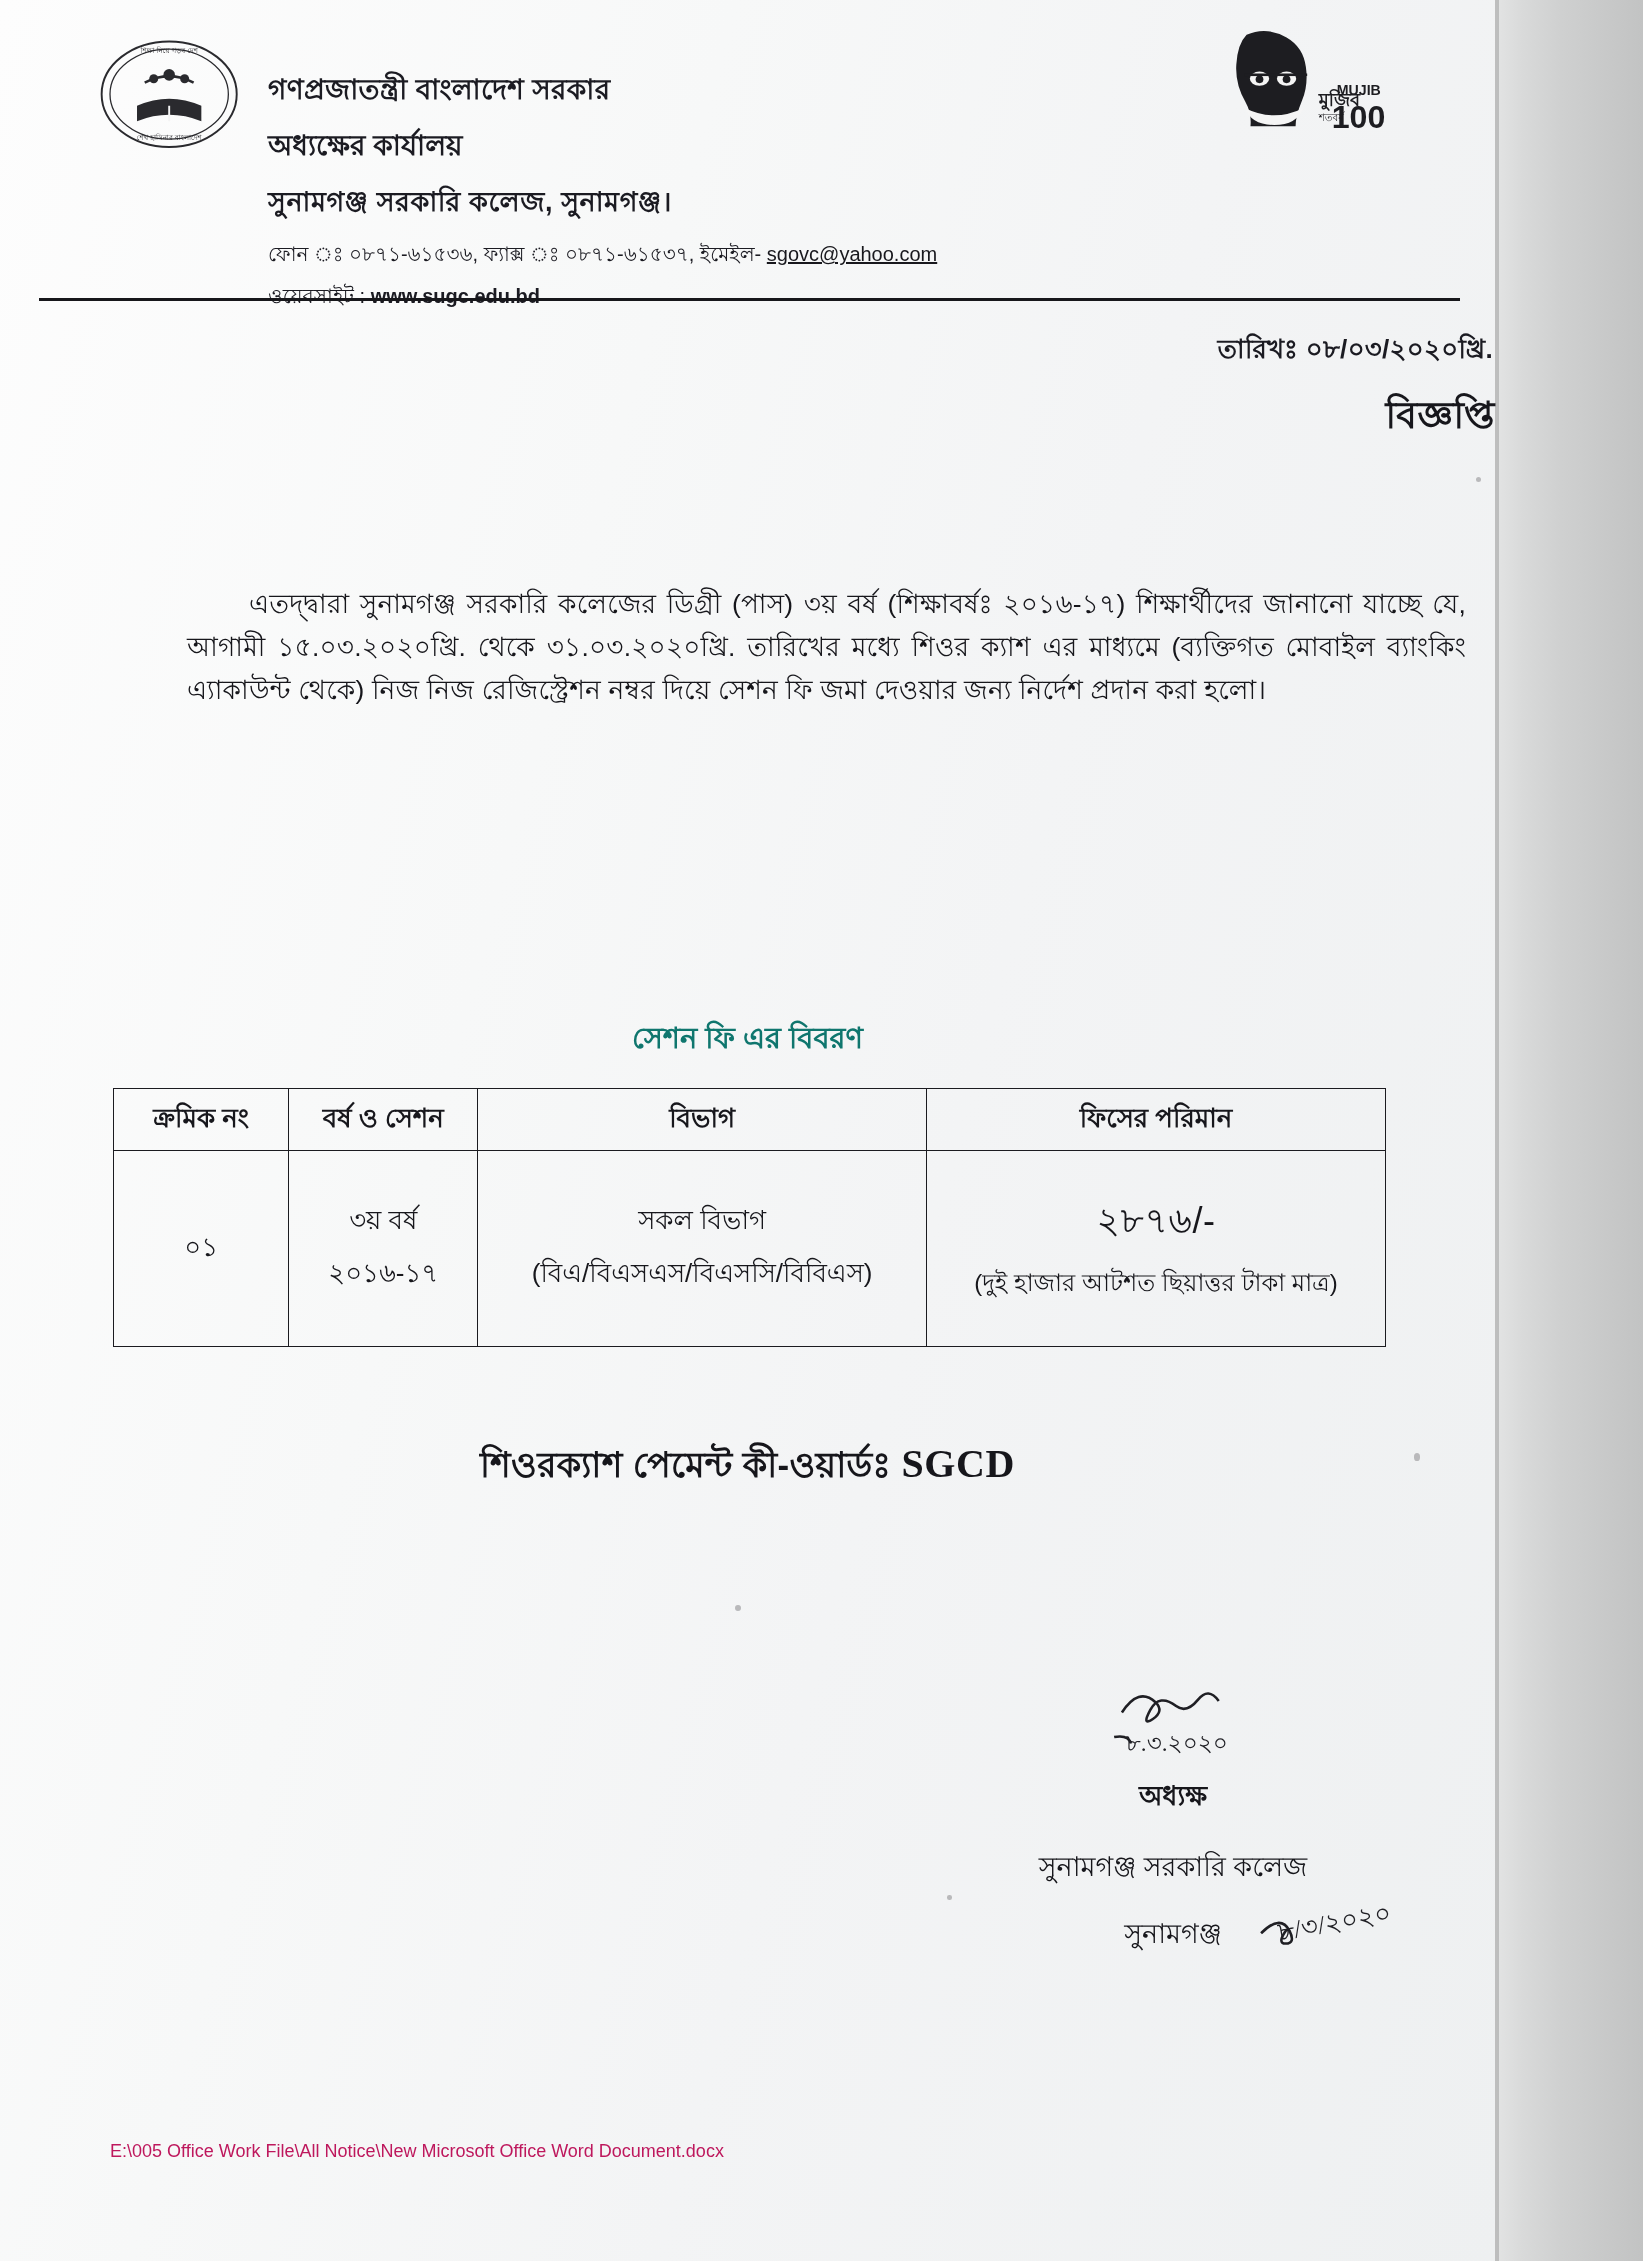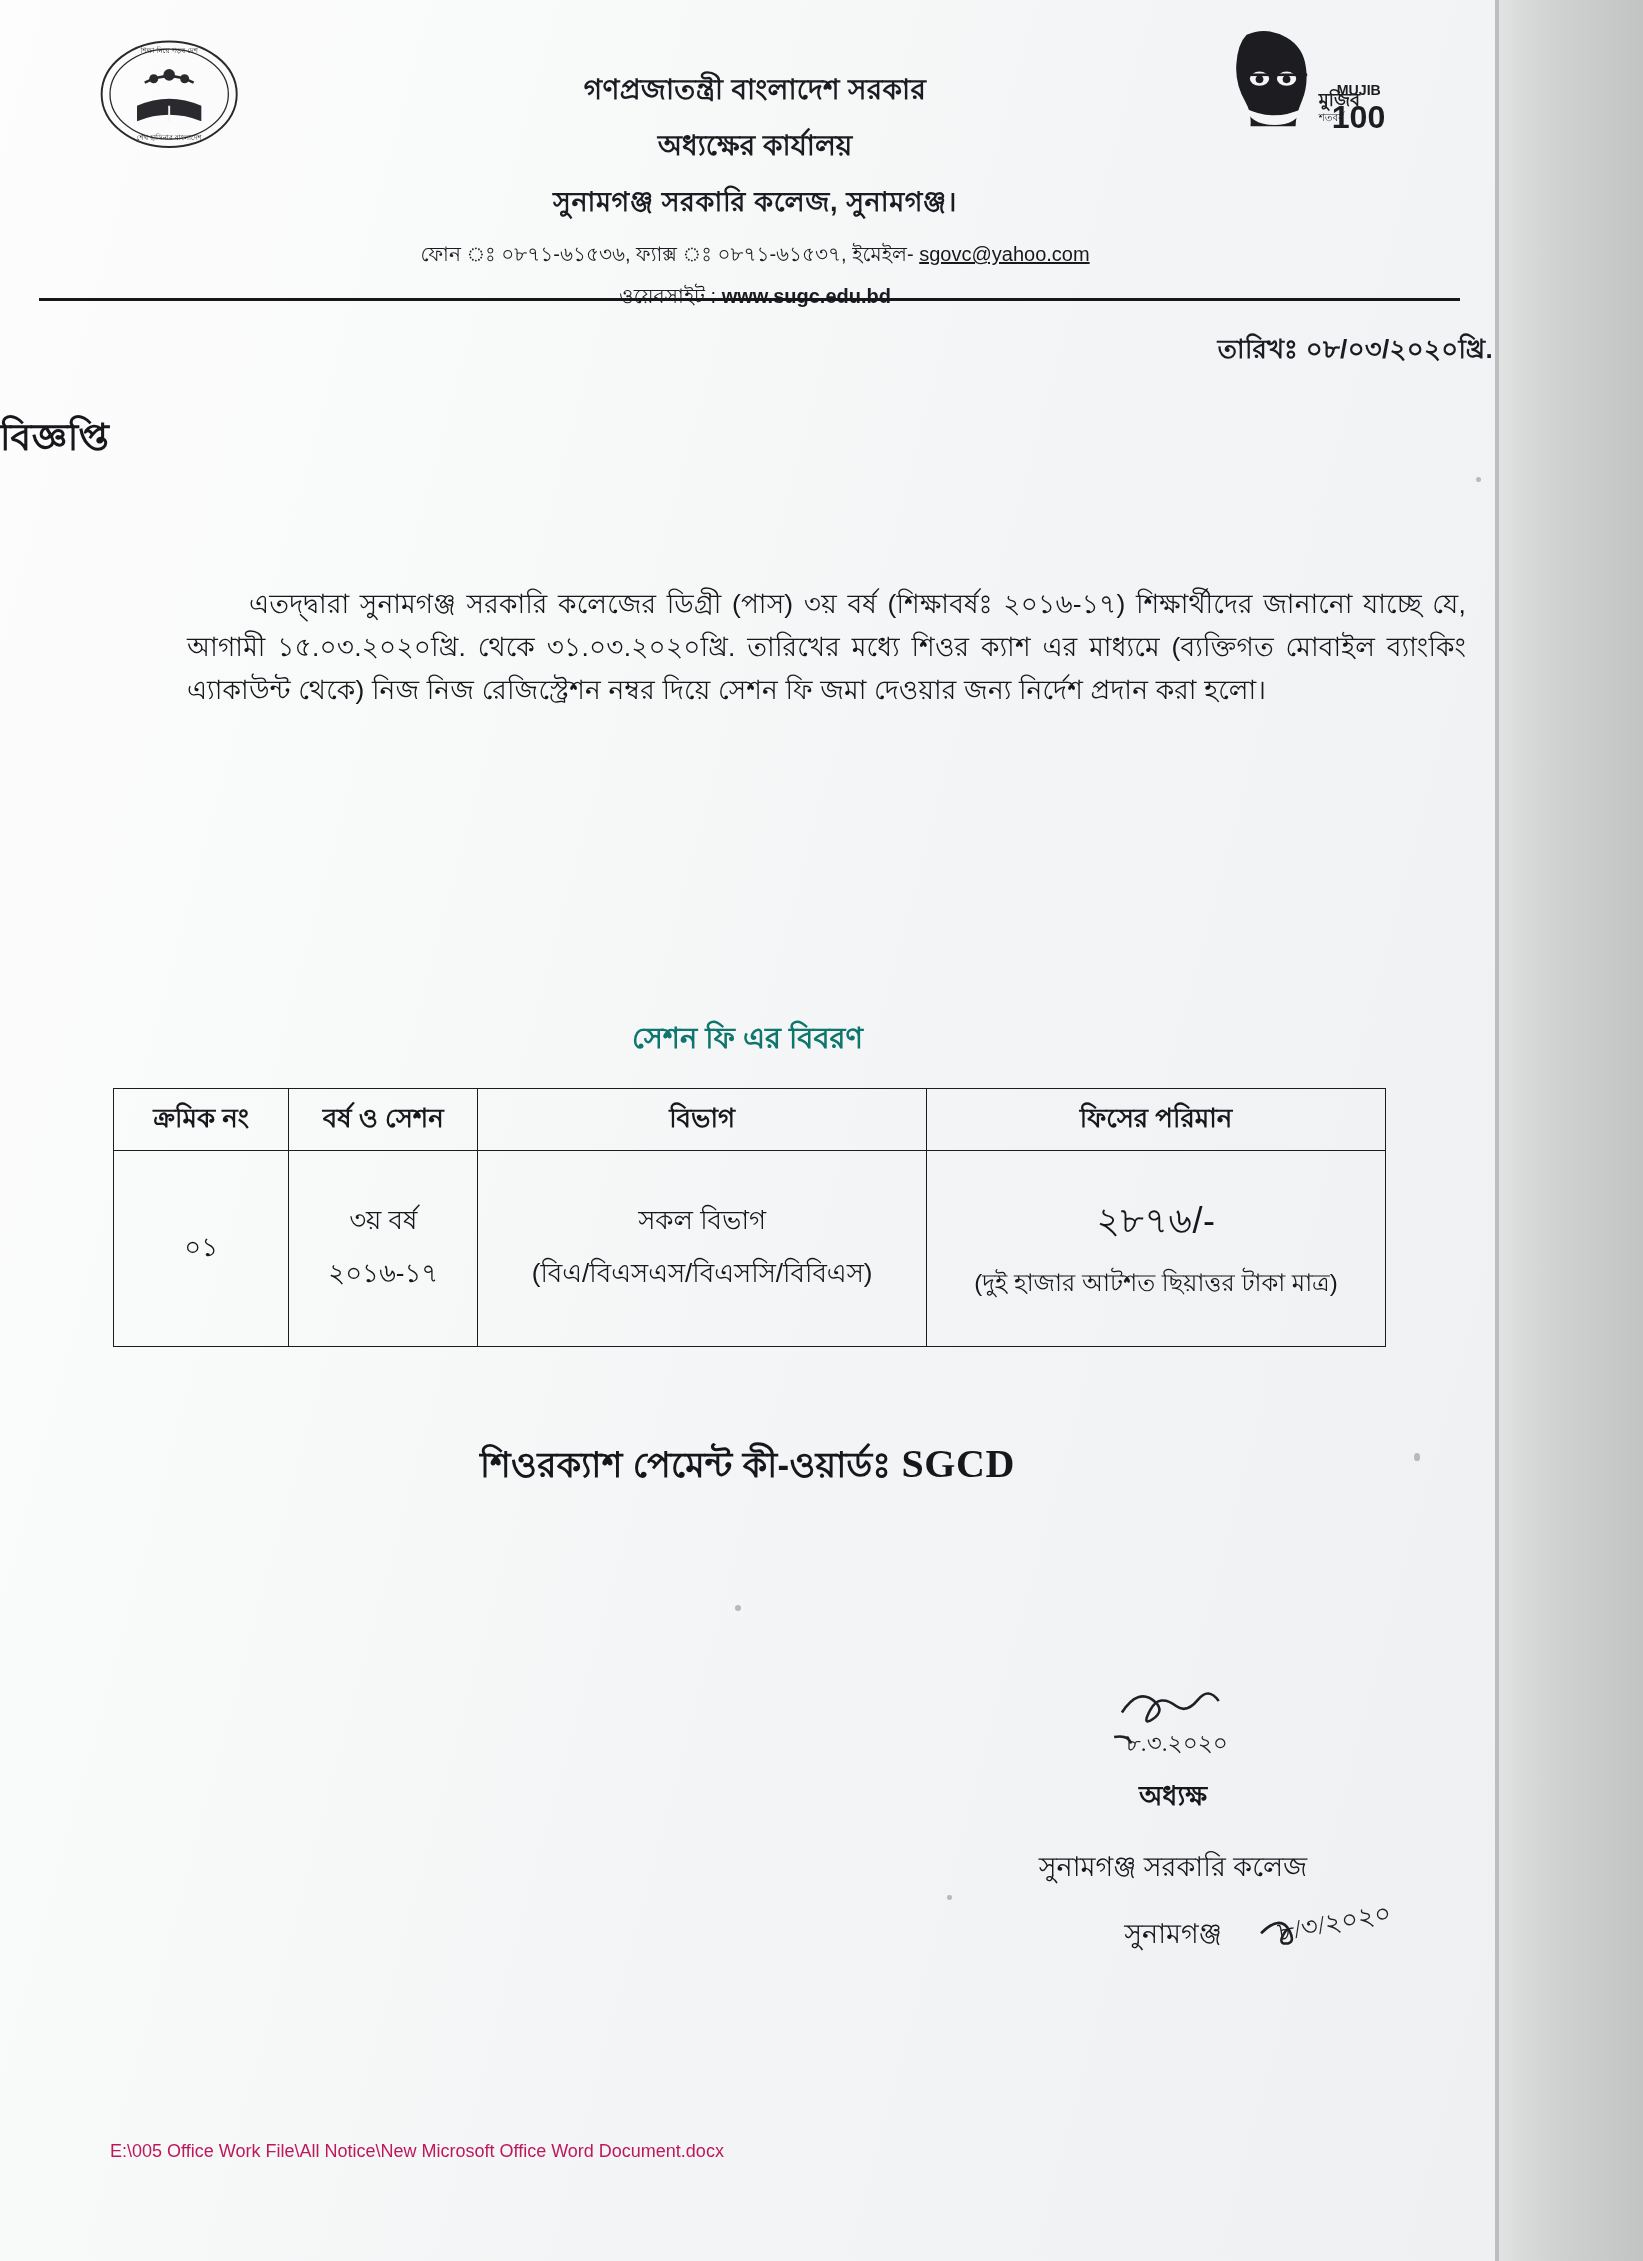--- a/index.html
+++ b/index.html
@@ -59,24 +59,24 @@
     position: absolute;
     right: 97px;
     top: 22.6px;
     width: 248px;
     height: 139px;
   }
   .mujib svg { display:block; }
 
   .head-center {
     position: absolute;
-    left: 278px;
+    left: 268px;
     top: 68px;
     width: 954px;
-    text-align: center;
+    text-align: left;
     color: #1b1b22;
   }
   .head-line1 {
     font-size: 28px;
     letter-spacing: 0.3px;
     margin-bottom: 9px;
     font-weight: 600;
   }
   .head-line2 {
     font-size: 28px;
@@ -119,23 +119,23 @@
     font-size: 26px;
     color: #1b1b22;
     font-weight: 700;
     letter-spacing: 0.3px;
   }
 
   
   .notice-title {
     position: absolute;
     left: 0;
-    top: 408px;
+    top: 386px;
     width: 1495px;
-    text-align: left;
+    text-align: right;
     font-size: 37px;
     font-weight: 700;
     color: #17171c;
     letter-spacing: 0.6px;
   }
 
   
   .body-block {
     position: absolute;
     left: 187px;

